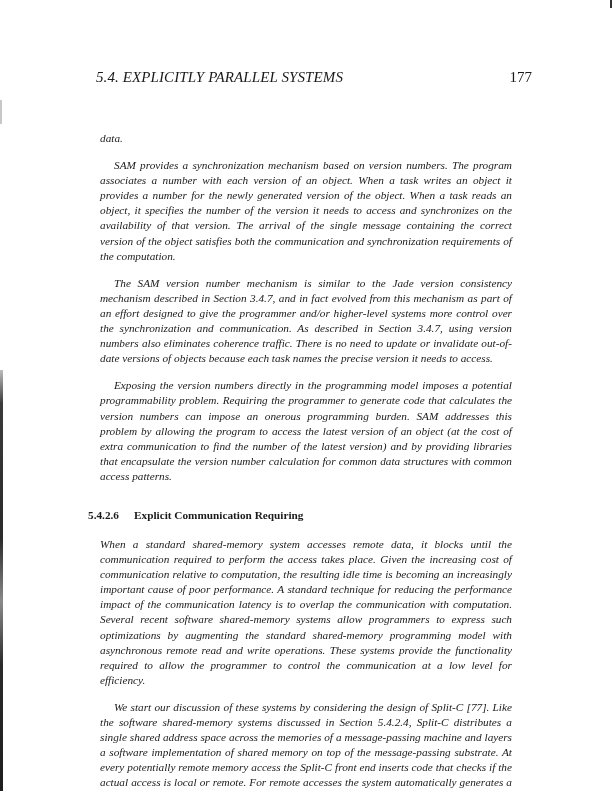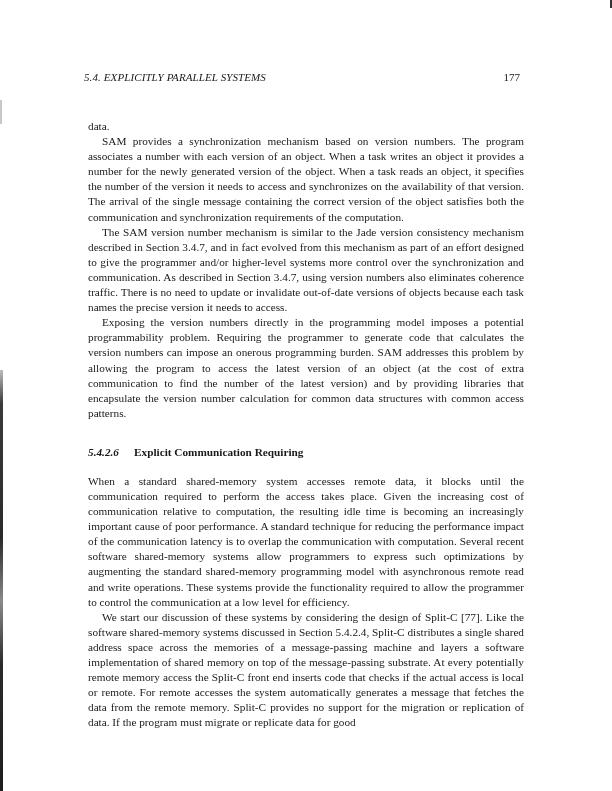--- a/index.html
+++ b/index.html
@@ -34,25 +34,25 @@
   .edge-top-right {
     position: absolute;
     left: 610px;
     top: 0;
     width: 2px;
     height: 8px;
     background: #333;
   }
   .running-head {
     position: absolute;
-    left: 84px;
+    left: 96px;
     top: 69px;
     width: 436px;
     height: 16px;
-    font-size: 11px;
+    font-size: 15px;
     line-height: 16px;
   }
   .running-head .title {
     position: absolute;
     left: 0;
     font-style: italic;
     letter-spacing: 0.1px;
   }
   .running-head .page-num {
     position: absolute;
@@ -60,38 +60,38 @@
   }
   .body-text {
     position: absolute;
     left: 88px;
     top: 119px;
     width: 436px;
     font-size: 11.25px;
     line-height: 15.1px;
   }
   .para {
-    margin: 0;
+    margin: 12px;
     text-align: justify;
     text-indent: 14px;
     hyphens: none;
+    font-style: italic;
   }
   .para.noindent {
     text-indent: 0;
   }
   .heading {
     margin: 24px 0 14px 0;
     font-weight: bold;
     font-size: 11.25px;
     line-height: 15px;
   }
   .heading .num {
     display: inline-block;
     width: 46px;
-    font-style: italic;
   }
 </style>
 </head>
 <body>
 
 <div class="edge-left-top"></div>
 <div class="edge-left-bottom"></div>
 <div class="edge-top-right"></div>
 
 <div class="running-head">

